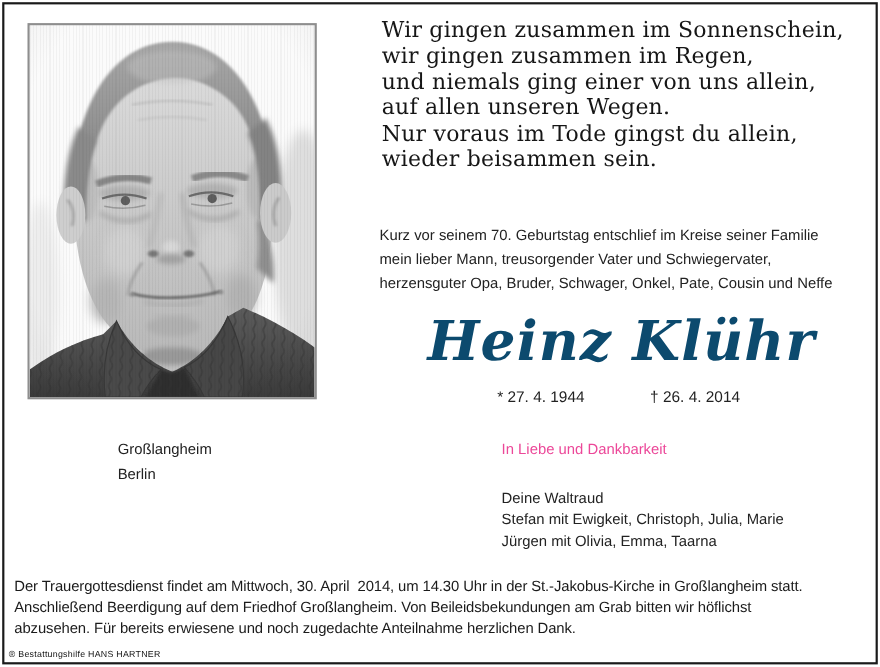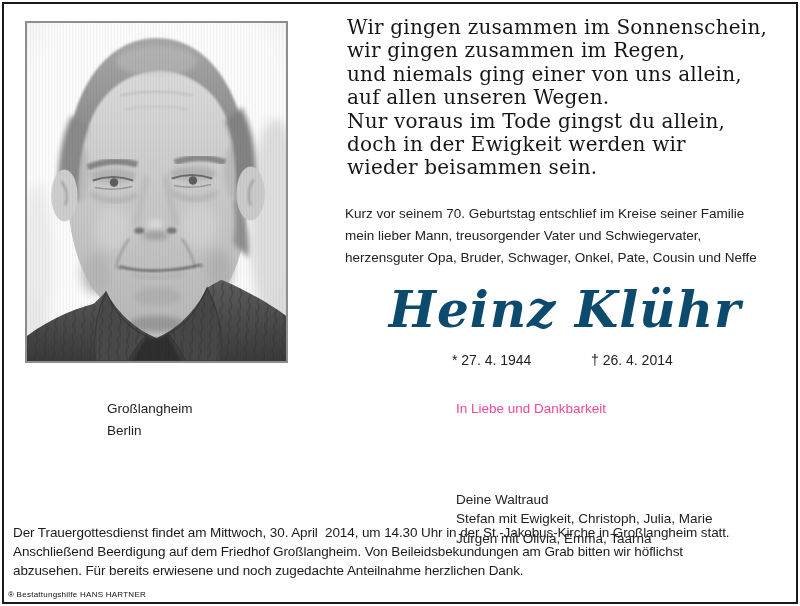--- a/index.html
+++ b/index.html
@@ -35,21 +35,21 @@
   .birth{left:452px;}
   .death{left:591px;}
   .places{
     position:absolute;left:107px;top:398px;white-space:pre;
     font-size:13.5px;line-height:22px;color:#222;
   }
   .condolence-heading{
     position:absolute;left:456px;top:401px;font-size:13.5px;line-height:16px;color:#ec4899;
   }
   .mourners{
-    position:absolute;left:456px;top:443px;font-size:13.5px;line-height:19.3px;color:#222;margin-top:47px;
+    position:absolute;left:456px;top:443px;font-size:13.5px;line-height:19.3px;color:#222;
   }
   .service{
     position:absolute;left:13px;top:523px;white-space:pre;
     font-size:13.5px;line-height:19.2px;letter-spacing:-0.1px;color:#1b1b1b;
   }
   .agency{
     position:absolute;left:8px;top:590px;
     font-size:8px;font-weight:400;letter-spacing:0.25px;line-height:10px;color:#111;
   }
 </style>
@@ -179,21 +179,20 @@
       <rect x="0" y="0" width="256" height="337" fill="url(#vig)"></rect>
     </svg>
   </figure>
 
   <div class="poem">
     <div>Wir gingen zusammen im Sonnenschein,</div>
     <div>wir gingen zusammen im Regen,</div>
     <div>und niemals ging einer von uns allein,</div>
     <div>auf allen unseren Wegen.</div>
     <div>Nur voraus im Tode gingst du allein,</div>
-    <div>doch in der Ewigkeit werden wir</div>
     <div>wieder beisammen sein.</div>
   </div>
 
   <div class="intro">Kurz vor seinem 70. Geburtstag entschlief im Kreise seiner Familie
 mein lieber Mann, treusorgender Vater und Schwiegervater,
 herzensguter Opa, Bruder, Schwager, Onkel, Pate, Cousin und Neffe</div>
 
   <h1 class="name">Heinz Klühr</h1>
 
   <div class="date birth">* 27. 4. 1944</div>

